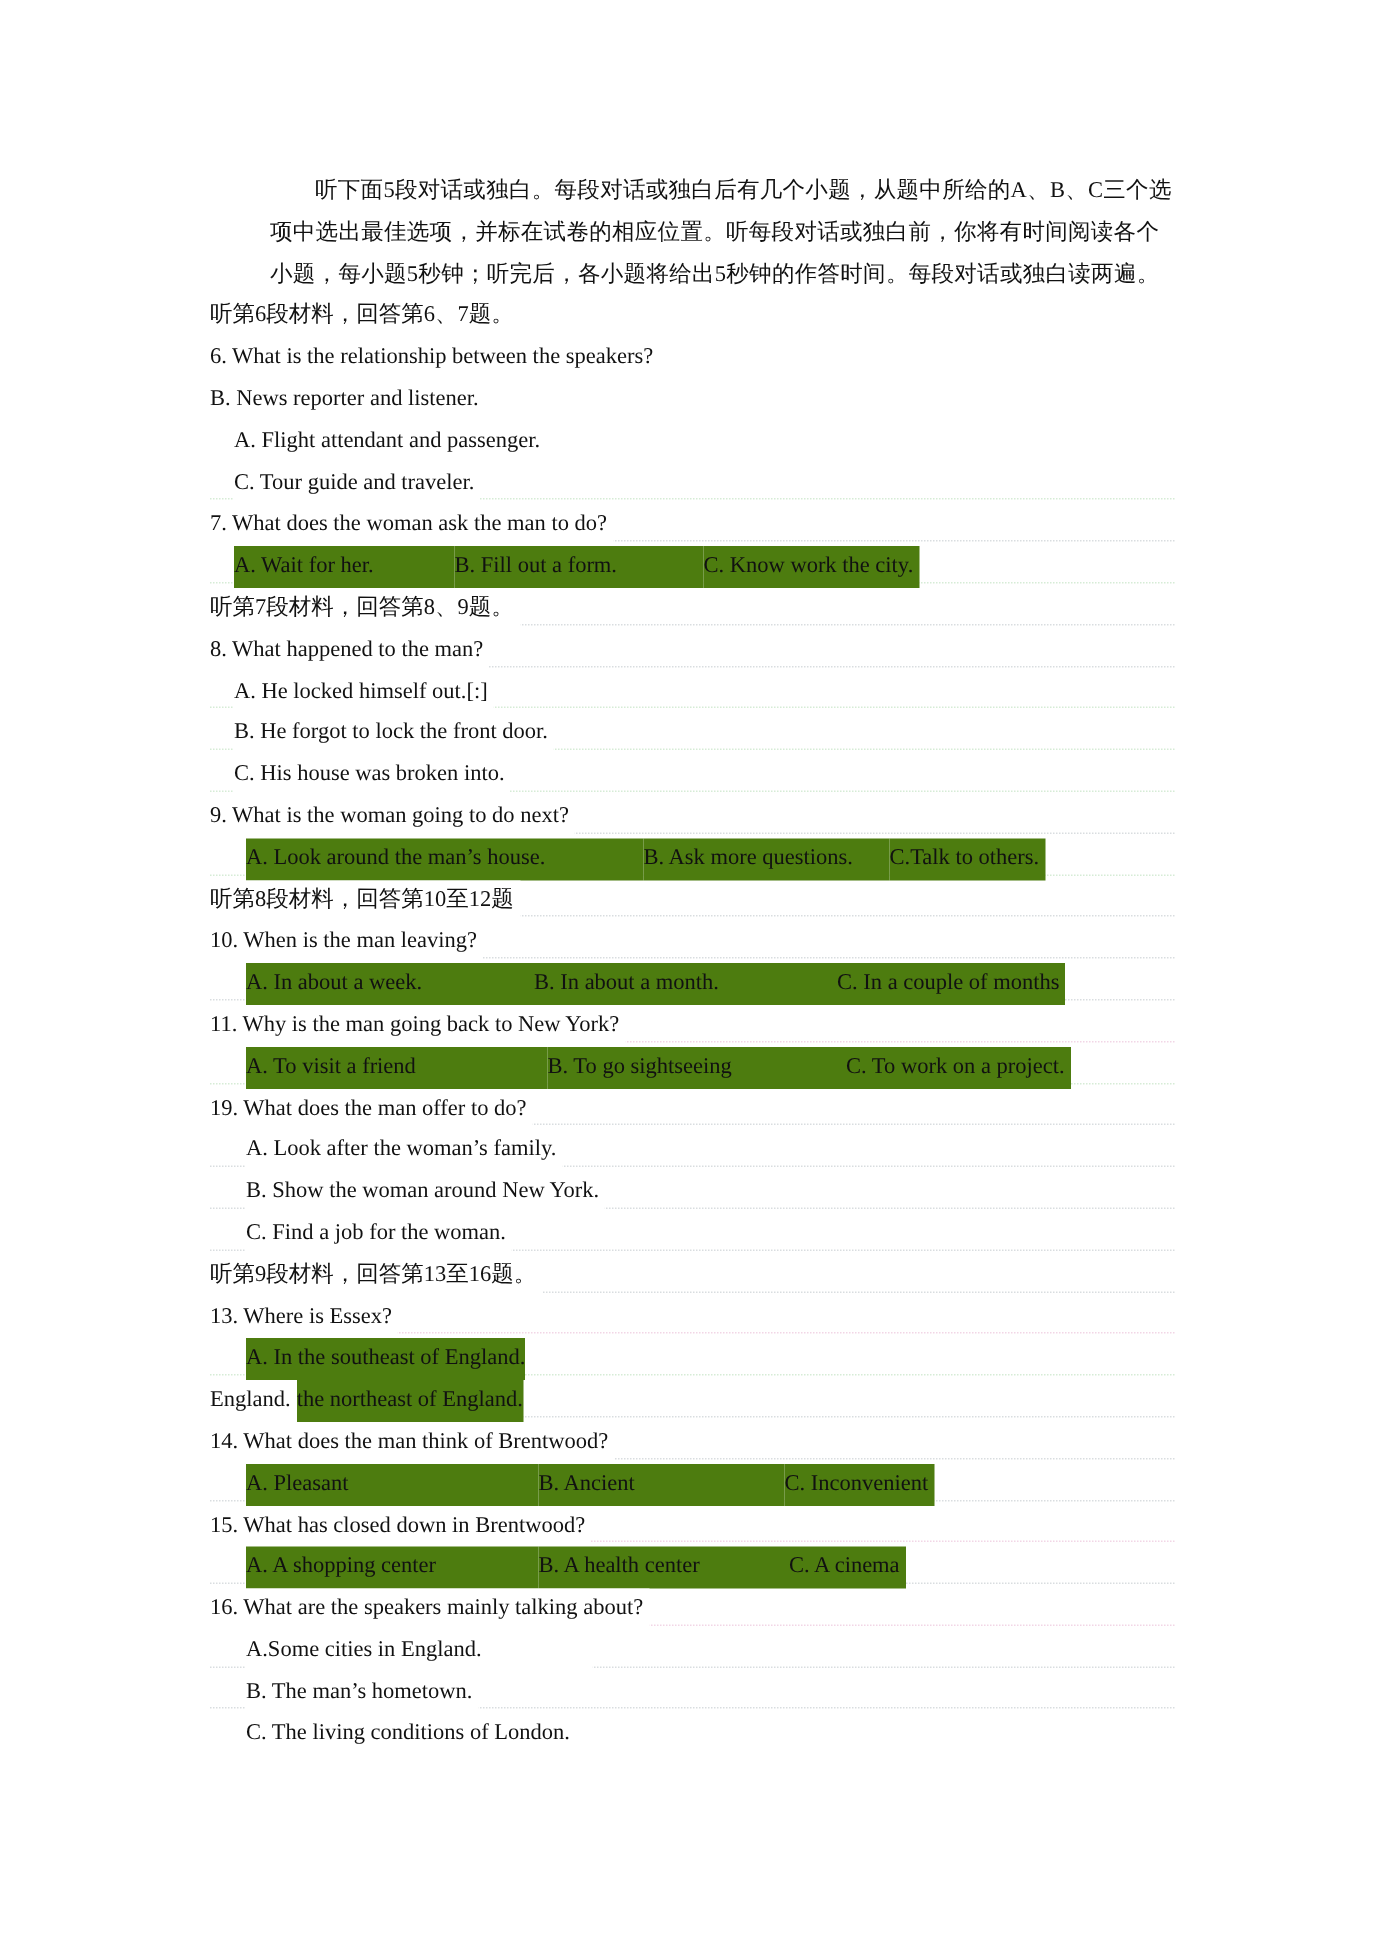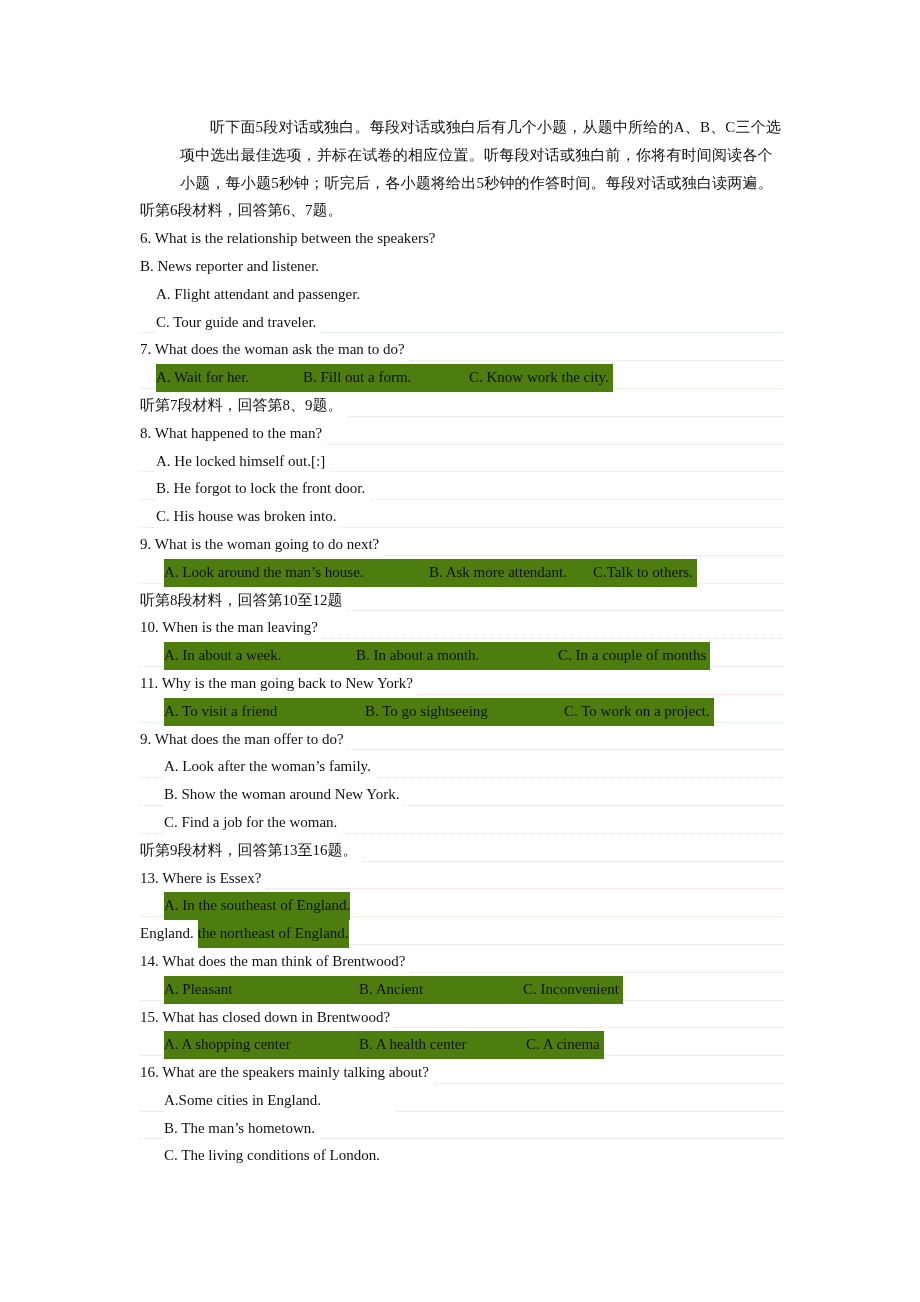--- a/index.html
+++ b/index.html
@@ -68,21 +68,21 @@
     </div>
   <div class="line green indent1">
       <span class="txt">C. His house was broken into.</span>
     </div>
 
   <div class="line">
       <span class="txt">9. What is the woman going to do next?</span>
     </div>
   <div class="line green indent2">
     <span class="opt" style="width:265px">A. Look around the man’s house.</span>
-    <span class="opt" style="width:164px">B. Ask more attendant.</span>
+    <span class="opt" style="width:164px">B. Ask more questions.</span>
     <span class="opt" style="padding-right:4px">C.Talk to others.</span>
   </div>
 
   <div class="line">
       <span class="txt">听第8段材料，回答第10至12题</span>
     </div>
 
   <div class="line">
       <span class="txt">10. When is the man leaving?</span>
     </div>
@@ -95,21 +95,21 @@
   <div class="line pink">
       <span class="txt">11. Why is the man going back to New York?</span>
     </div>
   <div class="line green indent2">
     <span class="opt" style="width:201px">A. To visit a friend</span>
     <span class="opt" style="width:199px">B. To go sightseeing</span>
     <span class="opt" style="padding-right:4px">C. To work on a project.</span>
   </div>
 
   <div class="line">
-      <span class="txt">9. What does the man offer to do?</span>
+      <span class="txt">19. What does the man offer to do?</span>
     </div>
   <div class="line indent2">
       <span class="txt">A. Look after the woman’s family.</span>
     </div>
   <div class="line indent2">
       <span class="txt">B. Show the woman around New York.</span>
     </div>
   <div class="line indent2">
       <span class="txt">C. Find a job for the woman.</span>
     </div>

